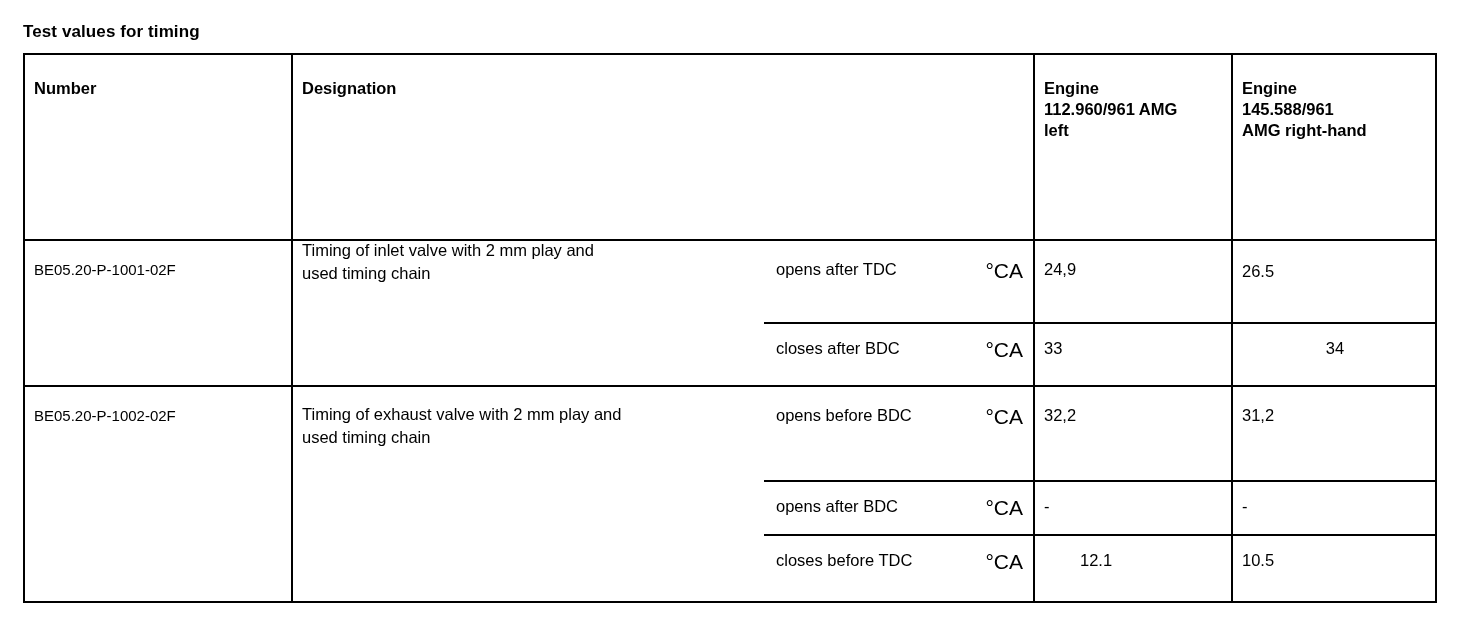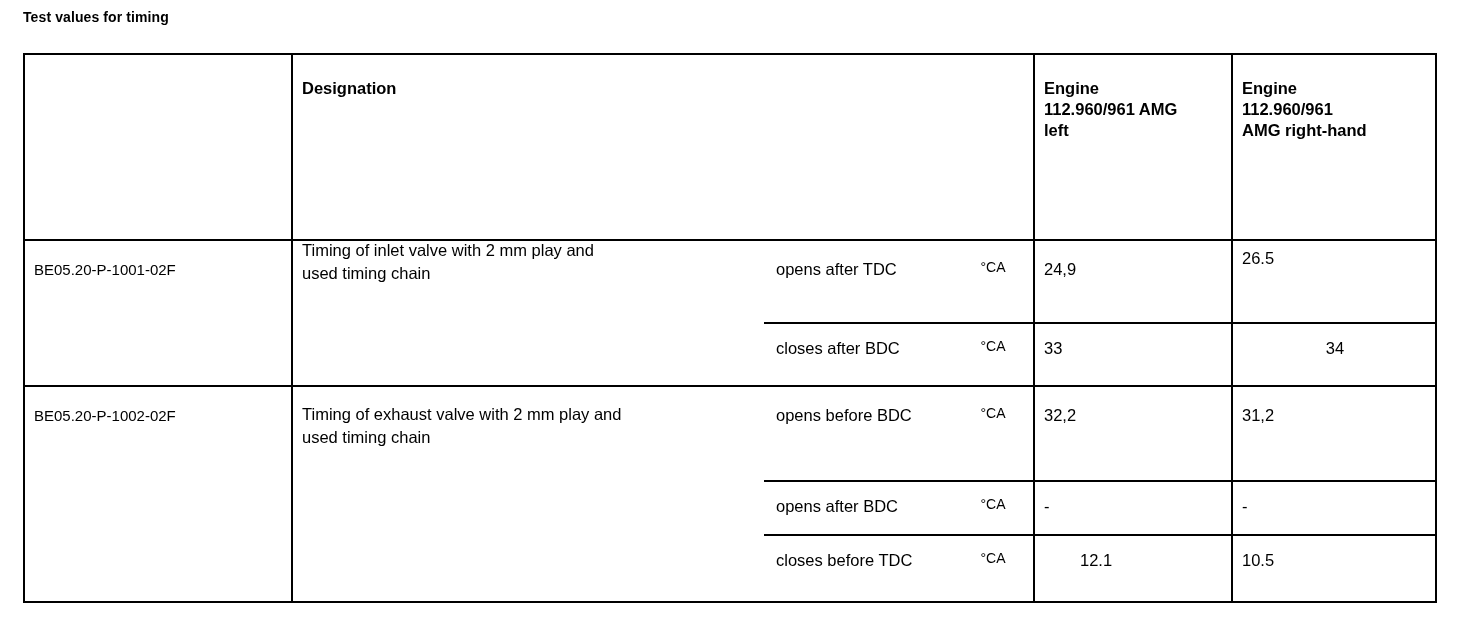--- a/index.html
+++ b/index.html
@@ -17,22 +17,22 @@
 
   .page {
     position: relative;
     width: 1472px;
     height: 630px;
   }
 
   .doc-title {
     position: absolute;
     left: 23px;
-    top: 9px;
-    font-size: 14px;
+    top: 22px;
+    font-size: 17px;
     font-weight: bold;
     letter-spacing: 0.1px;
     white-space: nowrap;
   }
 
   
   .table-frame {
     position: absolute;
     left: 23px;
     top: 53px;
@@ -74,22 +74,22 @@
   }
   .desig-cell {
     font-size: 16.5px;
     line-height: 23px;
   }
   .sub-label {
     font-size: 16.5px;
   }
   .unit {
     position: absolute;
-    font-size: 14px;
-    text-align: center;
+    font-size: 21px;
+    text-align: right;
     width: 60px;
   }
   .value-cell {
     font-size: 16.5px;
   }
 </style>
 </head>
 <body>
 
 <div class="page">
@@ -106,34 +106,37 @@
 
     <div class="hrule" style="left:-2px; top:184px; width:1414px;"></div>
 
     <div class="hrule" style="left:739px; top:267px; width:671px;"></div>
 
     <div class="hrule" style="left:-2px; top:330px; width:1414px;"></div>
 
     <div class="hrule" style="left:739px; top:425px; width:671px;"></div>
     <div class="hrule" style="left:739px; top:479px; width:671px;"></div>
 
+    <div class="cell cell-head cell-pad" style="left:0px; top:14px; width:266px;">
+      <span>Number</span>
+    </div>
 
     <div class="cell cell-head cell-pad" style="left:268px; top:14px; width:740px;">
       <span>Designation</span>
     </div>
 
     <div class="cell cell-head cell-pad" style="left:1010px; top:14px; width:196px;">
       <div>Engine</div>
       <div>112.960/961 AMG</div>
       <div>left</div>
     </div>
 
     <div class="cell cell-head cell-pad" style="left:1208px; top:14px; width:204px;">
       <div>Engine</div>
-      <div>112.960/961</div>
+      <div>145.588/961</div>
       <div>AMG right-hand</div>
     </div>
 
     <div class="cell num-cell cell-pad" style="left:0px; top:195px; width:266px;">
       <span>BE05.20-P-1001-02F</span>
     </div>
 
     <div class="cell desig-cell cell-pad" style="left:268px; top:175px; width:470px;">
       <div>Timing of inlet valve with 2 mm play and</div>
       <div>used timing chain</div>
@@ -141,21 +144,21 @@
 
     <div class="cell sub-label cell-pad" style="left:742px; top:195px; width:200px;">
       <span>opens after TDC</span>
     </div>
     <div class="unit" style="left:938px; top:204px;">
       <span>°CA</span>
     </div>
     <div class="cell value-cell cell-pad" style="left:1010px; top:195px; width:196px;">
       <span>24,9</span>
     </div>
-    <div class="cell value-cell cell-pad" style="left:1208px; top:184px; width:204px;">
+    <div class="cell value-cell cell-pad" style="left:1208px; top:197px; width:204px;">
       <span>26.5</span>
     </div>
 
     <div class="cell sub-label cell-pad" style="left:742px; top:274px; width:200px;">
       <span>closes after BDC</span>
     </div>
     <div class="unit" style="left:938px; top:283px;">
       <span>°CA</span>
     </div>
     <div class="cell value-cell cell-pad" style="left:1010px; top:274px; width:196px;">

